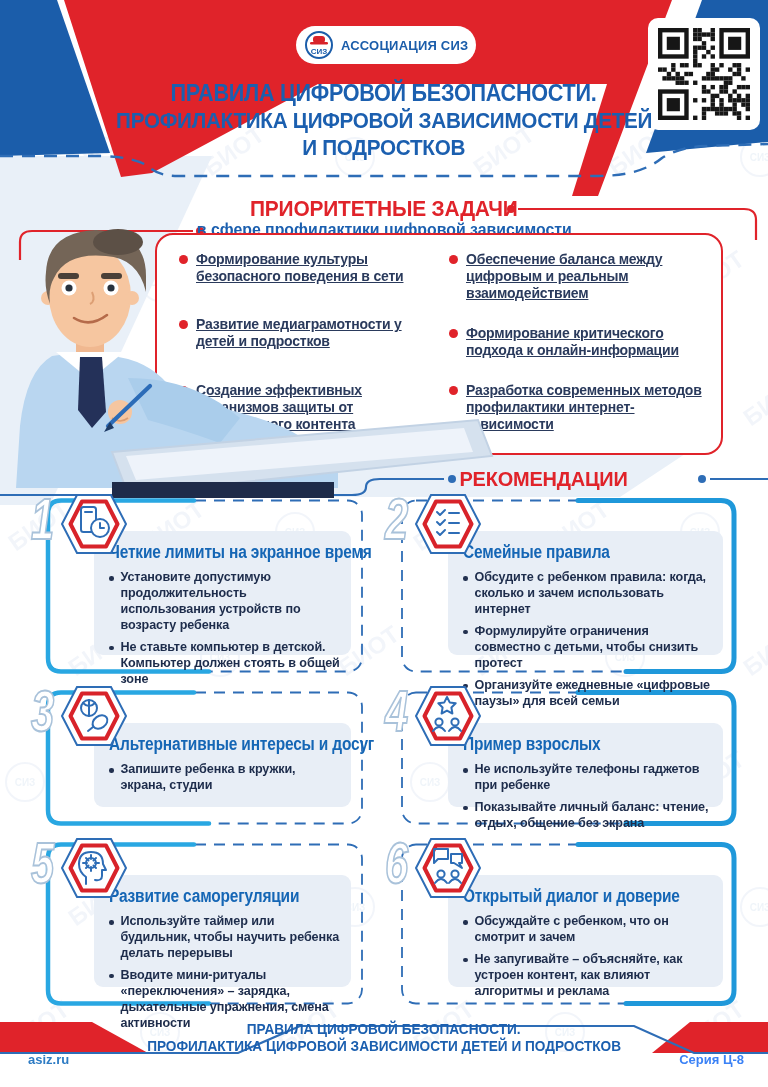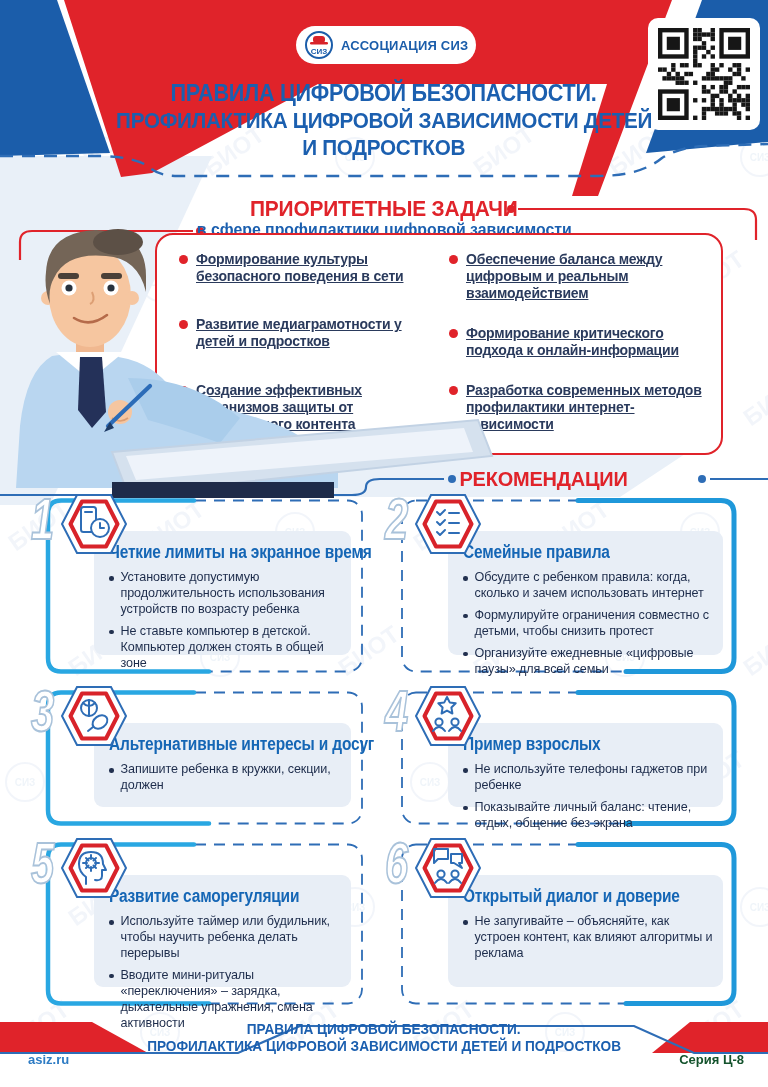--- a/index.html
+++ b/index.html
@@ -54,31 +54,31 @@
   .card{position:absolute;}
   .card-border{position:absolute;left:0;top:0;}
   .card-num{position:absolute;left:-13px;top:-8px;font-size:58px;font-weight:bold;font-style:italic;
             color:#fff;-webkit-text-stroke:2px #a9c2da;transform:scaleX(.72);transform-origin:left top;
             z-index:2;line-height:1;}
   .card-hex{position:absolute;left:16px;top:-5px;z-index:3;}
   .card-box{position:absolute;left:50px;right:15px;top:33px;bottom:19px;background:#e8eef6;
             border-radius:9px;padding:9px 10px 8px 15px;box-sizing:border-box;z-index:1;}
   .card-title{color:#1566b5;font-weight:bold;font-size:18px;letter-spacing:-.2px;white-space:nowrap;
               transform:scaleX(.86);transform-origin:left center;margin:2px 0 7px 0;}
-  .card-bullet{display:flex;gap:7px;margin-bottom:6px;}
+  .card-bullet{display:flex;gap:7px;margin-bottom:6px;font-weight:bold;}
   .cb-dot{width:4.5px;height:4.5px;border-radius:50%;background:#22304f;flex:none;margin-top:6px;}
   .cb-text{font-size:12.6px;color:#1d2c4b;line-height:1.27;letter-spacing:-.1px;}
 
   
   #footer-art{left:0;top:1012px;z-index:2;}
   .footer-title{left:0;top:1021px;width:768px;text-align:center;z-index:3;color:#1b5faf;
                 font-weight:bold;font-size:14.5px;line-height:17px;}
   .footer-title span{display:inline-block;transform:scaleX(.94);white-space:nowrap;}
   .footer-site{left:28px;top:1052px;font-size:13px;font-weight:bold;color:#2e7cc4;z-index:3;}
-  .footer-series{right:24px;top:1052px;font-size:13px;font-weight:bold;color:#14532d;z-index:3;}
+  .footer-series{right:24px;top:1052px;font-size:13px;font-weight:bold;color:#3b82f6;z-index:3;}
 </style>
 </head>
 <body>
 
 <div class="page">
 
   <div id="watermarks">
       <div class="wm-circle" style="left: 5px; top: 12px;">СИЗ</div>
       <div class="wm" style="left: 140px; top: 12px;">БИОТ</div>
       <div class="wm" style="left: 275px; top: 12px;">БИОТ</div>
@@ -458,21 +458,21 @@
             <path d="M23 18 q6 6 12 0 M29 15 v16"></path>
             <ellipse cx="40" cy="37" rx="8" ry="6" transform="rotate(-35 40 37)"></ellipse>
             <line x1="33" y1="42" x2="28" y2="46"></line>
           </g>
        </svg>
        <div class="card-box">
          <div class="card-title">Альтернативные интересы и досуг</div>
          <div class="card-bullets">
             <div class="card-bullet">
               <span class="cb-dot"></span>
-              <span class="cb-text">Запишите ребенка в кружки, секции, должен</span>
+              <span class="cb-text">Запишите ребенка в кружки, экрана, студии</span>
             </div>
           </div>
        </div>
       </div>
       <div class="card" style="left: 398px; top: 192px; width: 340px; height: 136px;">
         <svg class="card-border" width="340" height="136" viewBox="0 0 340 136">
          <rect x="4" y="2.5" width="332" height="131" rx="14" fill="none" stroke="#2e6db6" stroke-width="1.8" stroke-dasharray="11 8"></rect>
          <path d="M180,2.5 H323 Q336,2.5 336,16 V120 Q336,133.5 323,133.5 H228" fill="none" stroke="#1f98da" stroke-width="5" stroke-linecap="round"></path>
        </svg>
        <span class="card-num">4</span>
@@ -546,20 +546,24 @@
             <path d="M21 46 q6 -8 12 0"></path>
             <circle cx="41" cy="37" r="3.6"></circle>
             <path d="M35 46 q6 -8 12 0"></path>
           </g>
        </svg>
        <div class="card-box">
          <div class="card-title">Открытый диалог и доверие</div>
          <div class="card-bullets">
             <div class="card-bullet">
               <span class="cb-dot"></span>
+              <span class="cb-text">Обсуждайте с ребенком, что он смотрит и зачем</span>
+            </div>
+            <div class="card-bullet">
+              <span class="cb-dot"></span>
               <span class="cb-text">Не запугивайте – объясняйте, как устроен контент, как влияют алгоритмы и реклама</span>
             </div>
           </div>
        </div>
       </div>
     </div>
 
   <svg id="footer-art" class="abs" width="768" height="75" viewBox="0 0 768 75">
     <polygon points="0,10 92,10 148,41 0,41" fill="#e0232a"></polygon>
     <polygon points="690,10 768,10 768,41 652,41" fill="#e0232a"></polygon>

